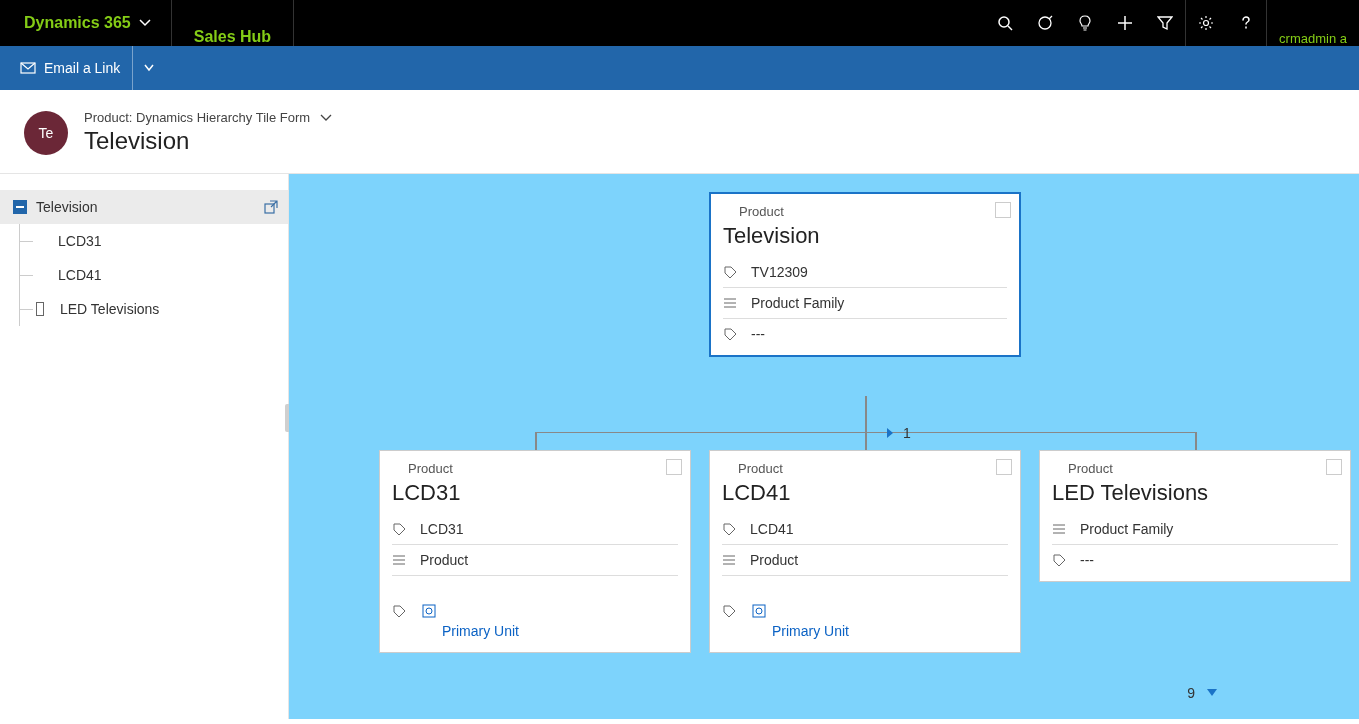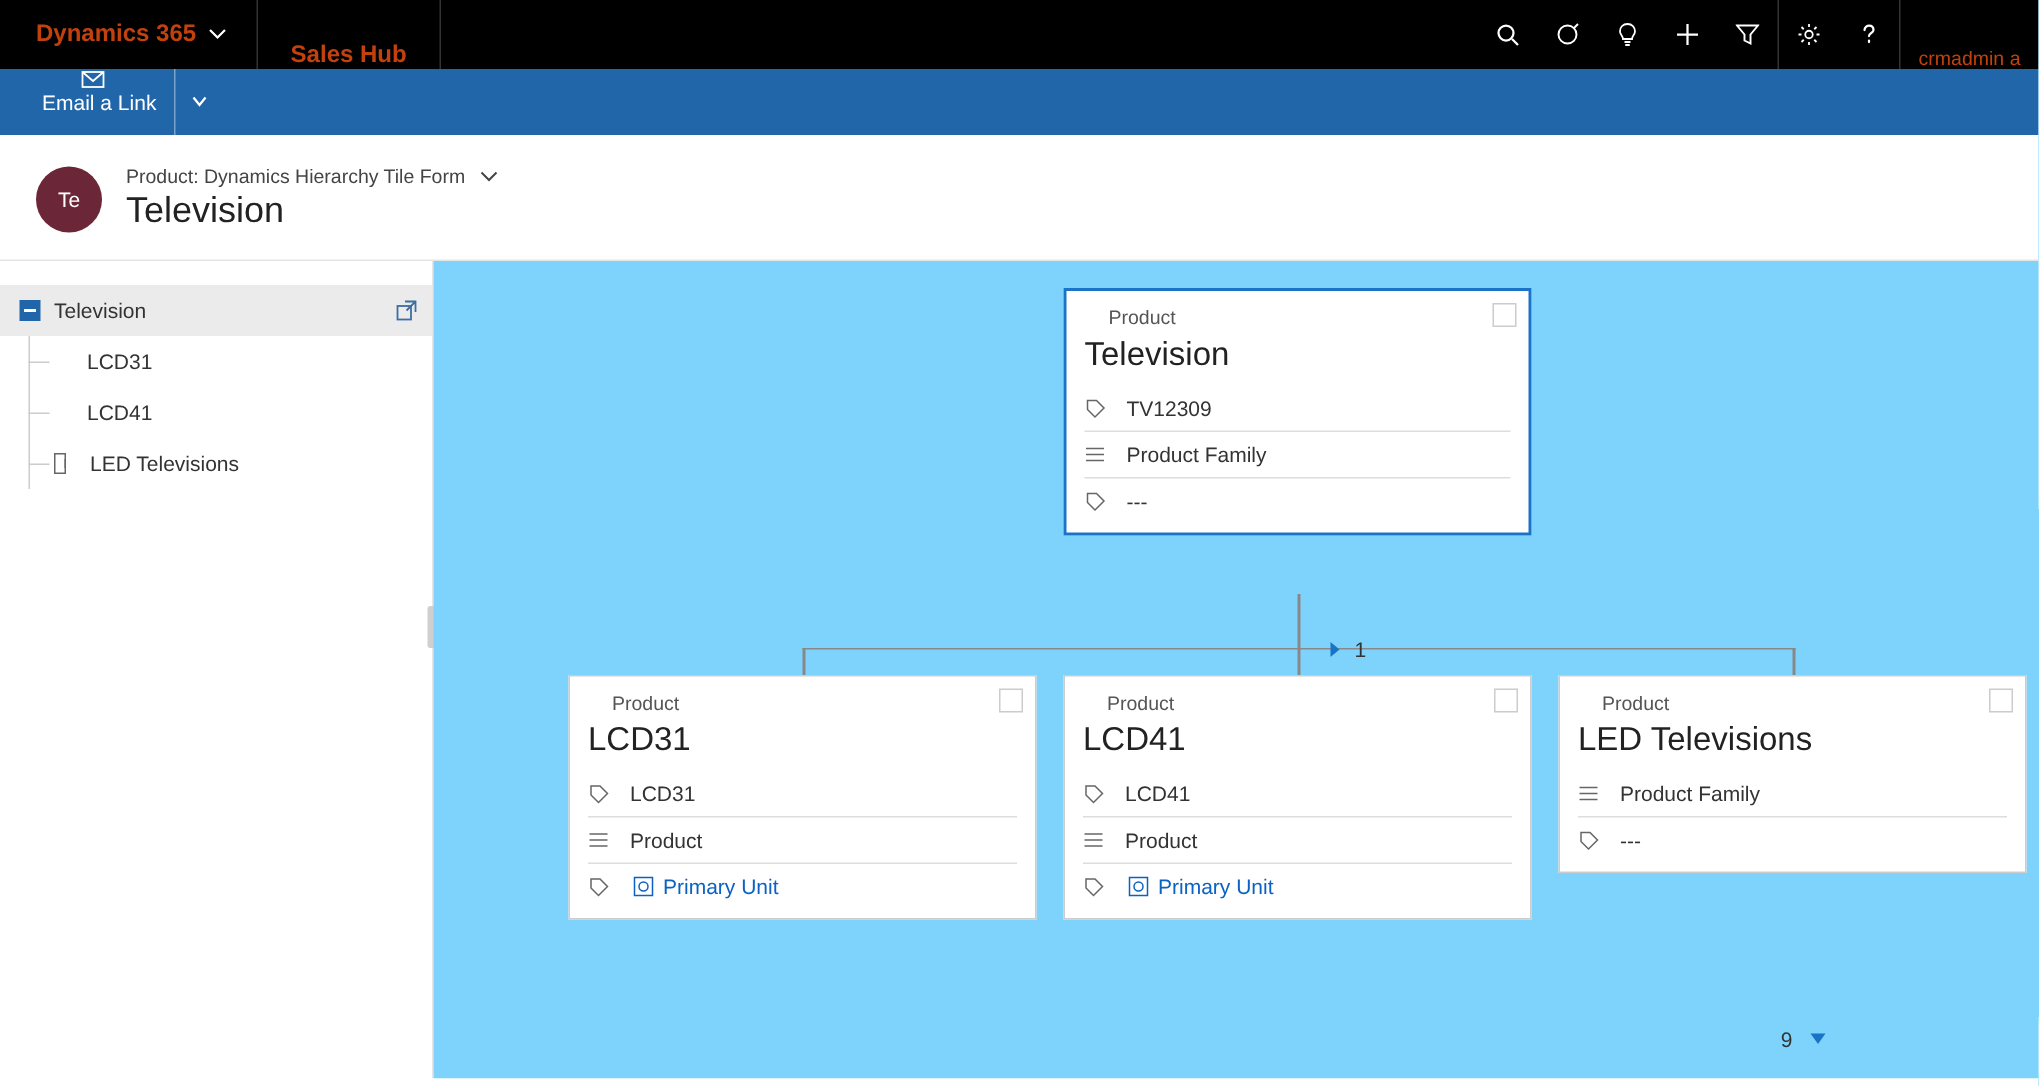--- a/index.html
+++ b/index.html
@@ -8,21 +8,21 @@
     font-family: "Segoe UI", Arial, sans-serif;
     font-size: 14px;
     color: #333333;
     background: #ffffff;
   }
   
   .topnav {
     display: flex;
     align-items: center;
     background: #000000;
-    color: #c2410c;
+    color: #84cc16;
     height: 46px;
   }
   .topnav-left {
     display: flex;
     align-items: center;
     height: 100%;
   }
   .brand-box {
     display: flex;
     align-items: center;
@@ -79,21 +79,20 @@
     color: #ffffff;
     height: 44px;
     padding: 0 12px;
   }
   .cmdbar-item {
     display: flex;
     align-items: center;
     padding: 0 8px;
     height: 100%;
     cursor: pointer;
-    flex-direction: column;
   }
   .cmdbar-item .label {
     margin-left: 8px;
     font-size: 14px;
   }
   .cmdbar-split {
     border-left: 1px solid rgba(255,255,255,0.4);
     width: 32px;
     justify-content: center;
     margin-left: 4px;
@@ -280,21 +279,21 @@
     display: flex;
     align-items: center;
     justify-content: center;
     margin-right: 4px;
   }
   .tile-field .fvalue {
     flex: 1;
     font-size: 14px;
     color: #333333;
   }
-  .tile-field .fvalue.link { color: #0b62c4; }
+  .tile-field .fvalue.link { color: #0b62c4; margin-top: 40px; }
   .connector-v {
     position: absolute;
     width: 2px;
     background: #888888;
   }
   .connector-h {
     position: absolute;
     height: 1px;
     background: #888888;
   }

